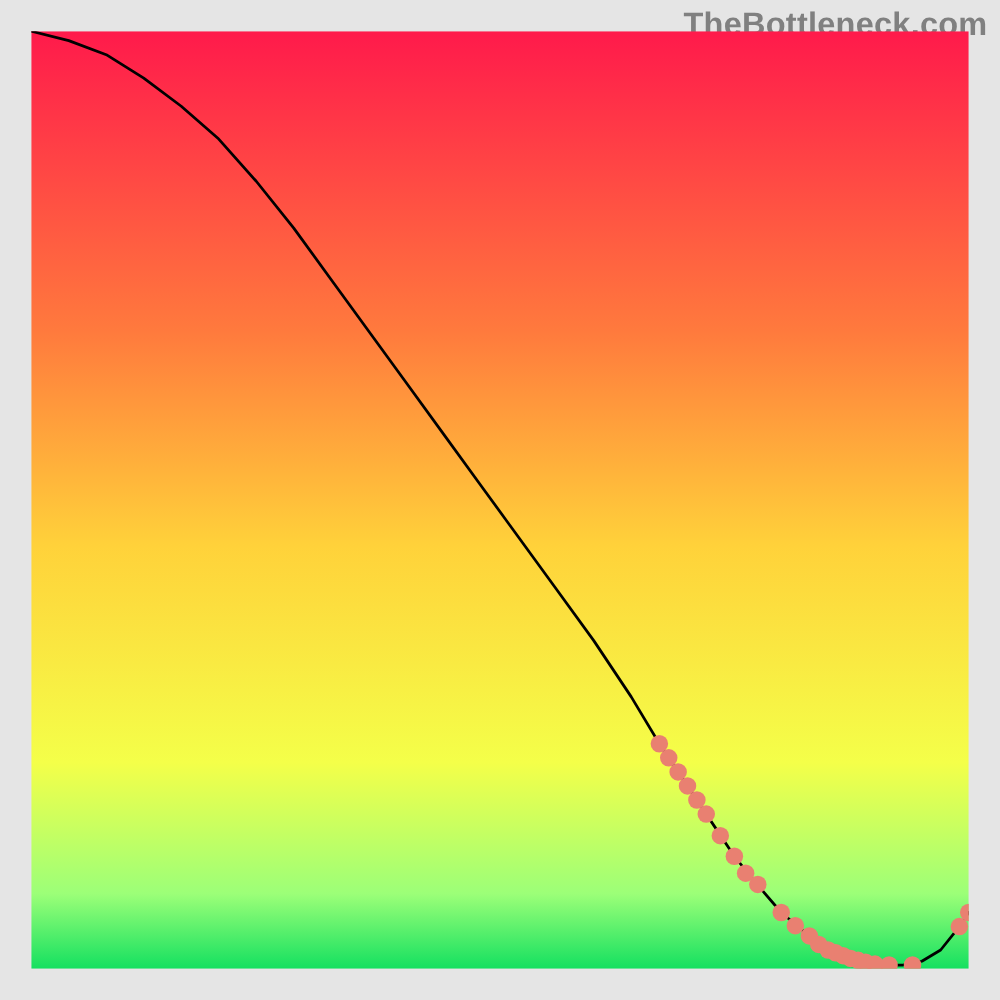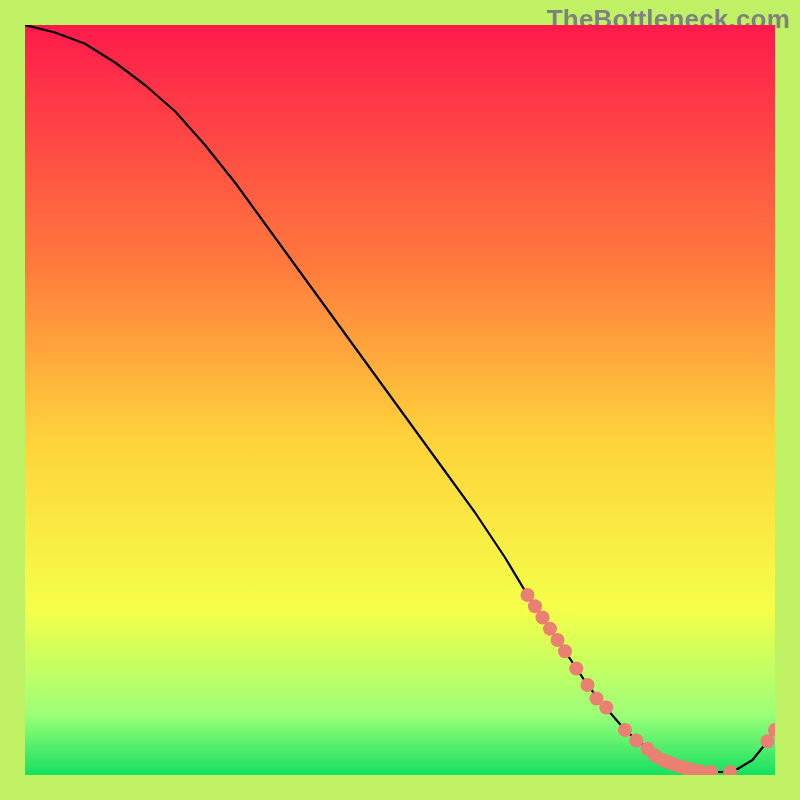--- a/index.html
+++ b/index.html
@@ -1,21 +1,21 @@
 <!DOCTYPE html>
 <html><head>
 <meta charset="utf-8">
 <style>
   * { margin: 0; padding: 0; box-sizing: border-box; }
   html, body { width: 800px; height: 800px; overflow: hidden; background: #000; }
   .frame {
     position: relative;
     width: 800px;
     height: 800px;
-    background: #bef264;
+    background: #e5e5e5;
   }
   .watermark {
     position: absolute;
     top: 4px;
     right: 10px;
     font-family: Arial, Helvetica, sans-serif;
     font-size: 26px;
     font-weight: 600;
     color: #808080;
     letter-spacing: 0.2px;

